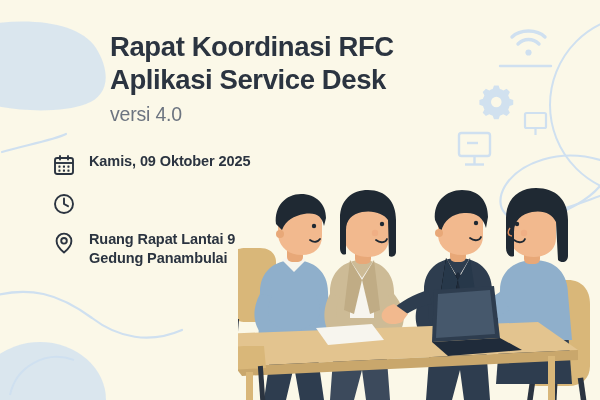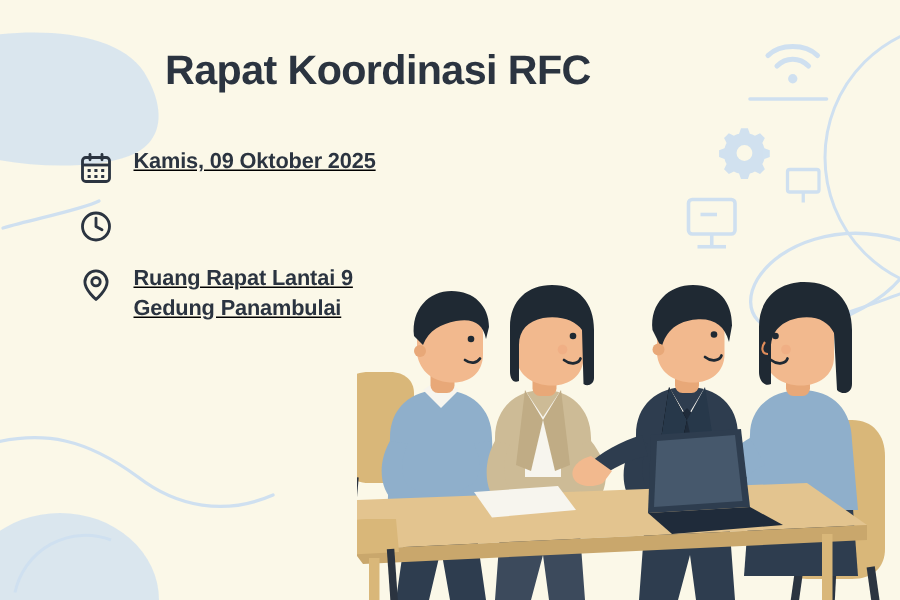--- a/index.html
+++ b/index.html
@@ -40,23 +40,22 @@
     font-size:19.5px;
     font-weight:normal;
     color:#6C7480;
     line-height:1.3;
     margin-top:5px;
     letter-spacing:-0.2px;
   }
 
   
   #info-list {
-    margin-top:36px;
+    margin-top:25px;
     margin-left:0px;
-    text-decoration:underline;
   }
   .info-row {
     display:flex;
     align-items:flex-start;
     margin-bottom:14px;
   }
   .info-icon {
     width:24px;
     height:24px;
     flex:0 0 24px;
@@ -320,20 +319,22 @@
         <path d="M -10 196 C -10 190 -4 186 6 186 L 26 186 L 28 208 L -8 210 Z" fill="#D9B779"></path>
         <rect x="20" y="206" width="5" height="36" fill="#2B3440" transform="rotate(-4 22 208)"></rect>
       </g>
     </svg>
   </div>
 
   <div id="text-block">
 
     <div id="title-wrap">
       <div class="title-line">Rapat Koordinasi RFC</div>
+      <div class="title-line">Aplikasi Service Desk</div>
+      <div id="subtitle">versi 4.0</div>
     </div>
 
     <div id="info-list">
 
       <div class="info-row">
         <span class="info-icon">
           <svg width="24" height="24" viewBox="0 0 24 24" fill="none" stroke="#2B3440" stroke-width="1.9">
             <rect x="3" y="5" width="18" height="16" rx="2.2"></rect>
             <line x1="3" y1="10" x2="21" y2="10"></line>
             <line x1="8" y1="3" x2="8" y2="6.5" stroke-linecap="round"></line>

